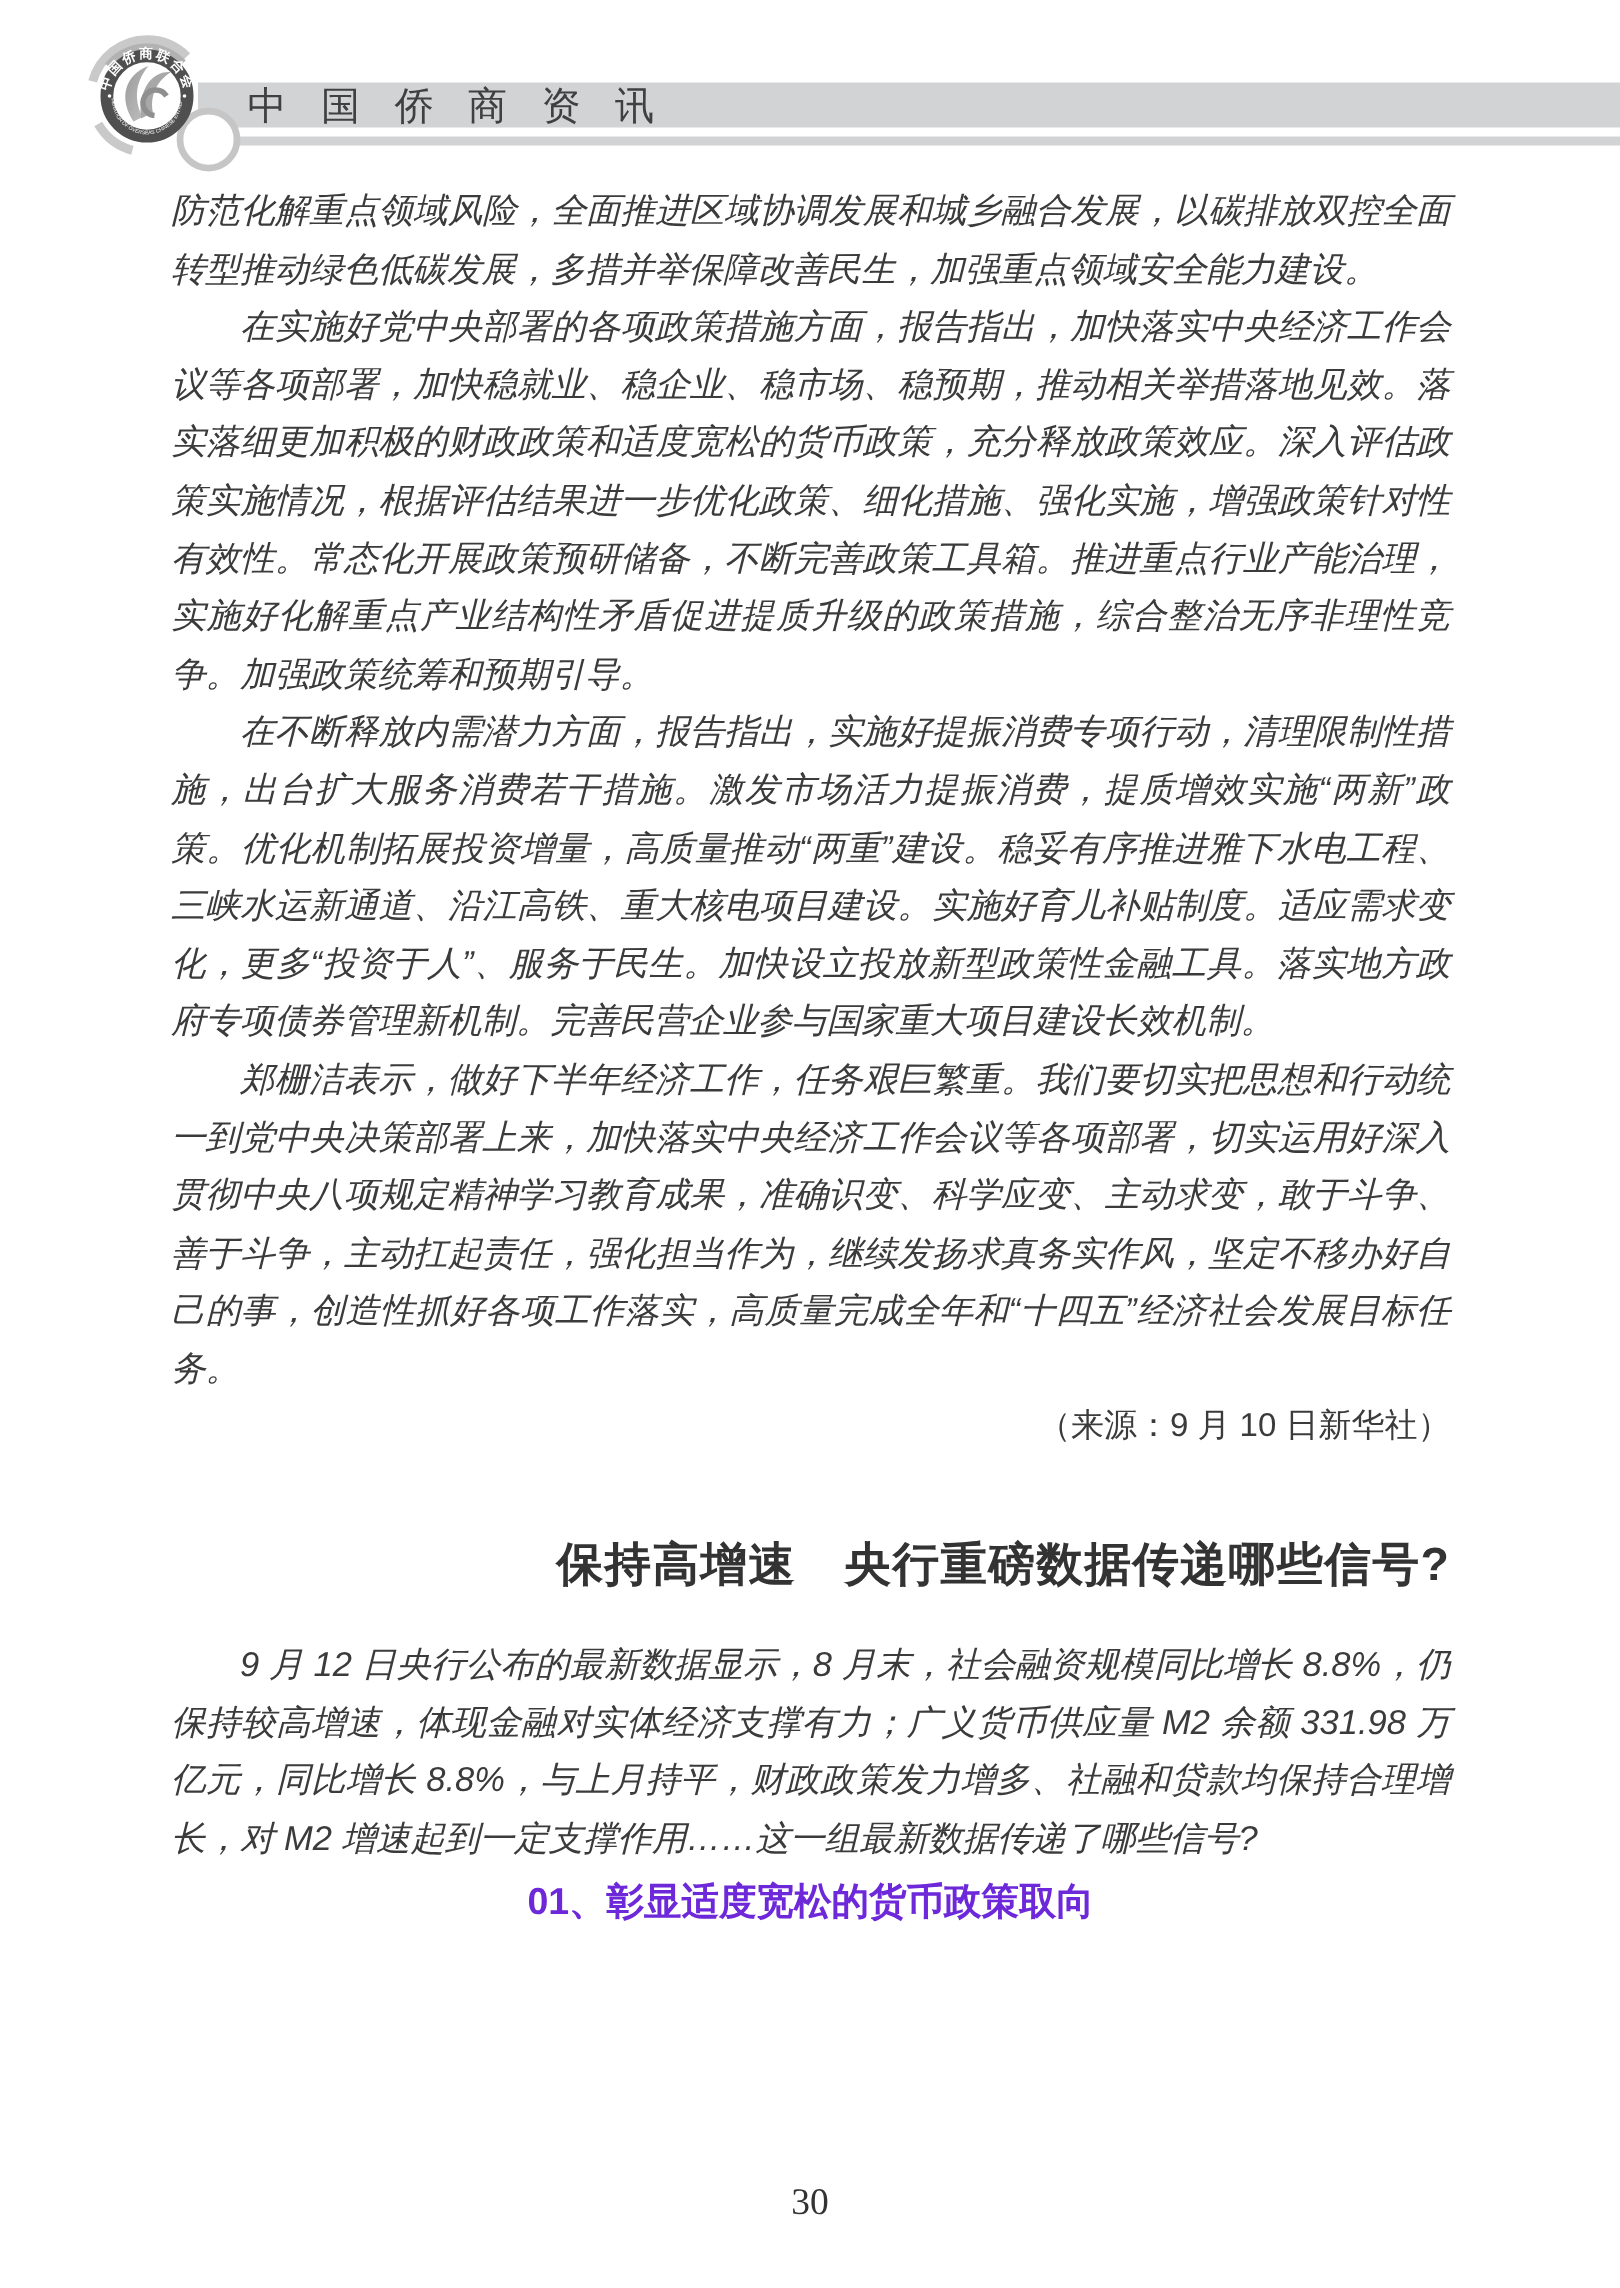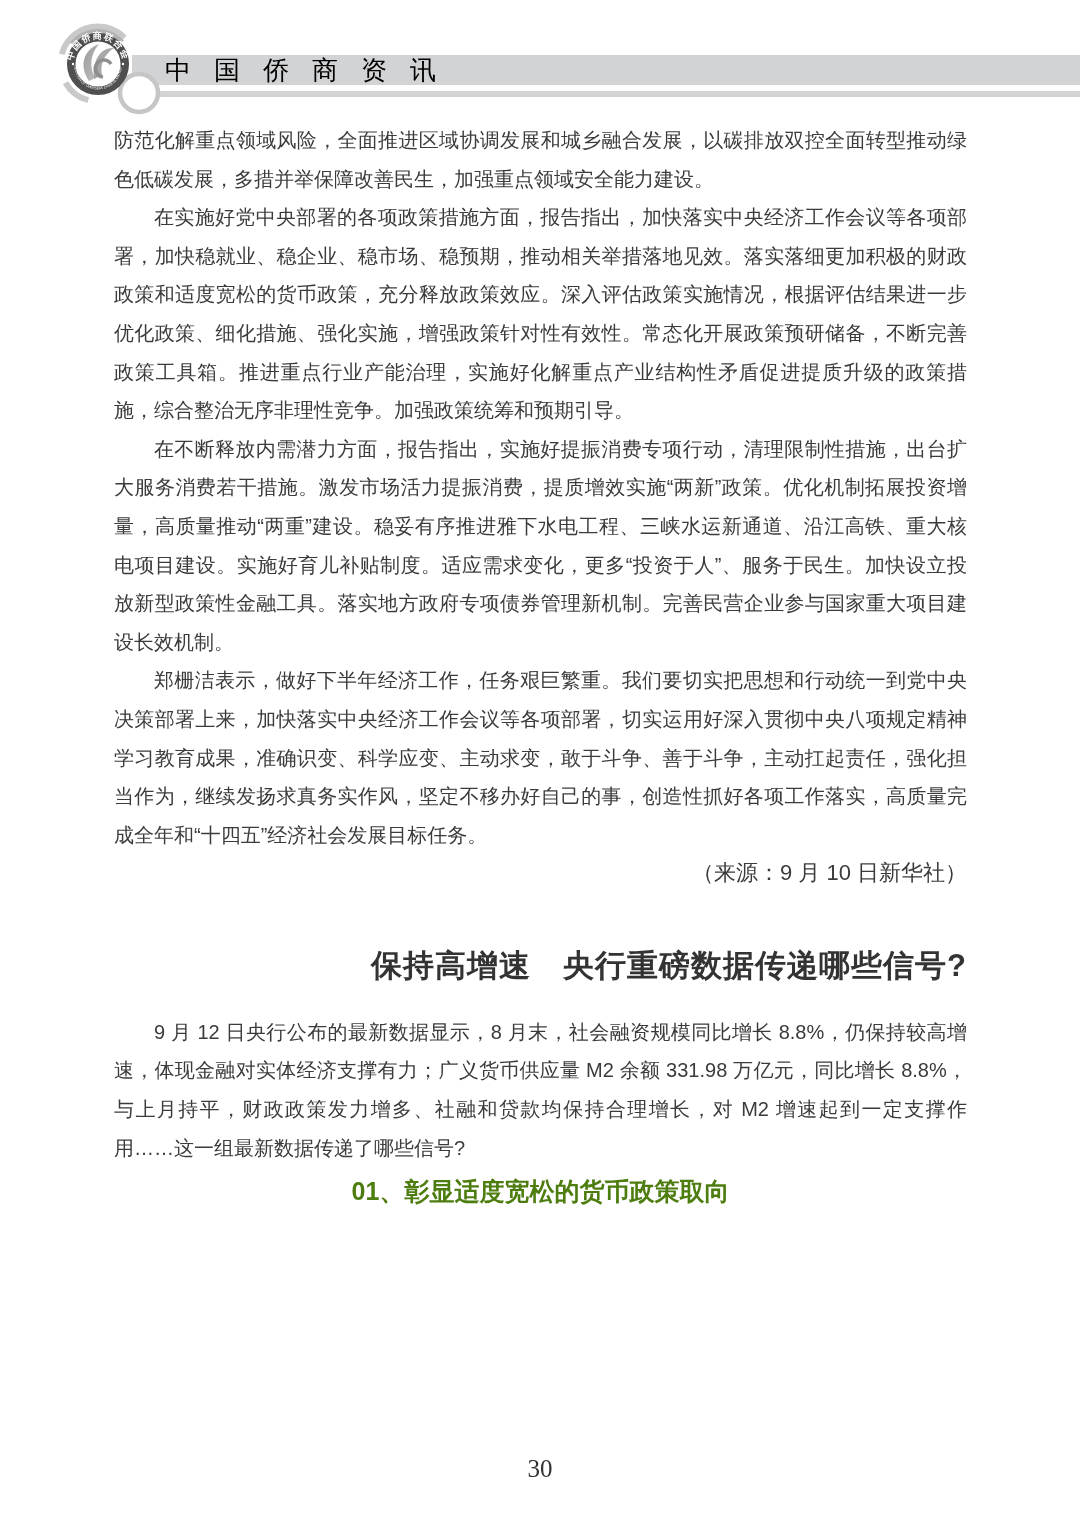--- a/index.html
+++ b/index.html
@@ -7,44 +7,44 @@
     position:relative;width:1080px;height:1525px;margin:0 auto;
     background:#ffffff;overflow:hidden;
     font-family:"Liberation Sans","DejaVu Sans",sans-serif;
   }
   
   .band{
     position:absolute;left:132px;right:0;top:55px;height:30px;
     background:#d2d3d5;display:flex;align-items:center;
   }
   .band-title{
-    font-size:26px;color:#000000;letter-spacing:23px;
+    font-size:26px;color:#404040;letter-spacing:23px;
     padding-left:33px;white-space:nowrap;line-height:30px;
   }
   .band-underline{
     position:absolute;left:132px;right:0;top:91px;height:6px;
     background:#d2d3d5;
   }
   .logo{position:absolute;left:42px;top:2px;width:156px;height:136px;}
   
   .content{position:absolute;left:114px;top:121px;width:853px;}
   .body-text{
-    margin:0;font-size:20px;line-height:38.6px;color:#3b3b3b;
-    text-align:justify;text-justify:inter-ideograph;
+    margin:0;font-size:23px;line-height:38.6px;color:#3b3b3b;
+    text-align:justify;text-justify:inter-ideograph;font-style:italic;
   }
   .indent{text-indent:2em;}
   .source-line{
     margin:0;font-size:22px;line-height:38.6px;color:#3b3b3b;text-align:right;
   }
   .article-title{
     margin:52px 0 26px;font-size:31px;line-height:42px;color:#333333;
     text-align:right;font-weight:700;letter-spacing:1px;
   }
   .section-heading{
-    margin:4px 0;font-size:25px;line-height:40px;color:#4d7c0f;
+    margin:4px 0;font-size:25px;line-height:40px;color:#6d28d9;
     text-align:center;font-weight:700;
   }
   
   .page-number{
     position:absolute;top:1455px;left:0;width:100%;text-align:center;
     font-family:"Liberation Serif","DejaVu Serif",serif;
     font-size:25px;color:#333333;
   }
 </style>
 </head>

